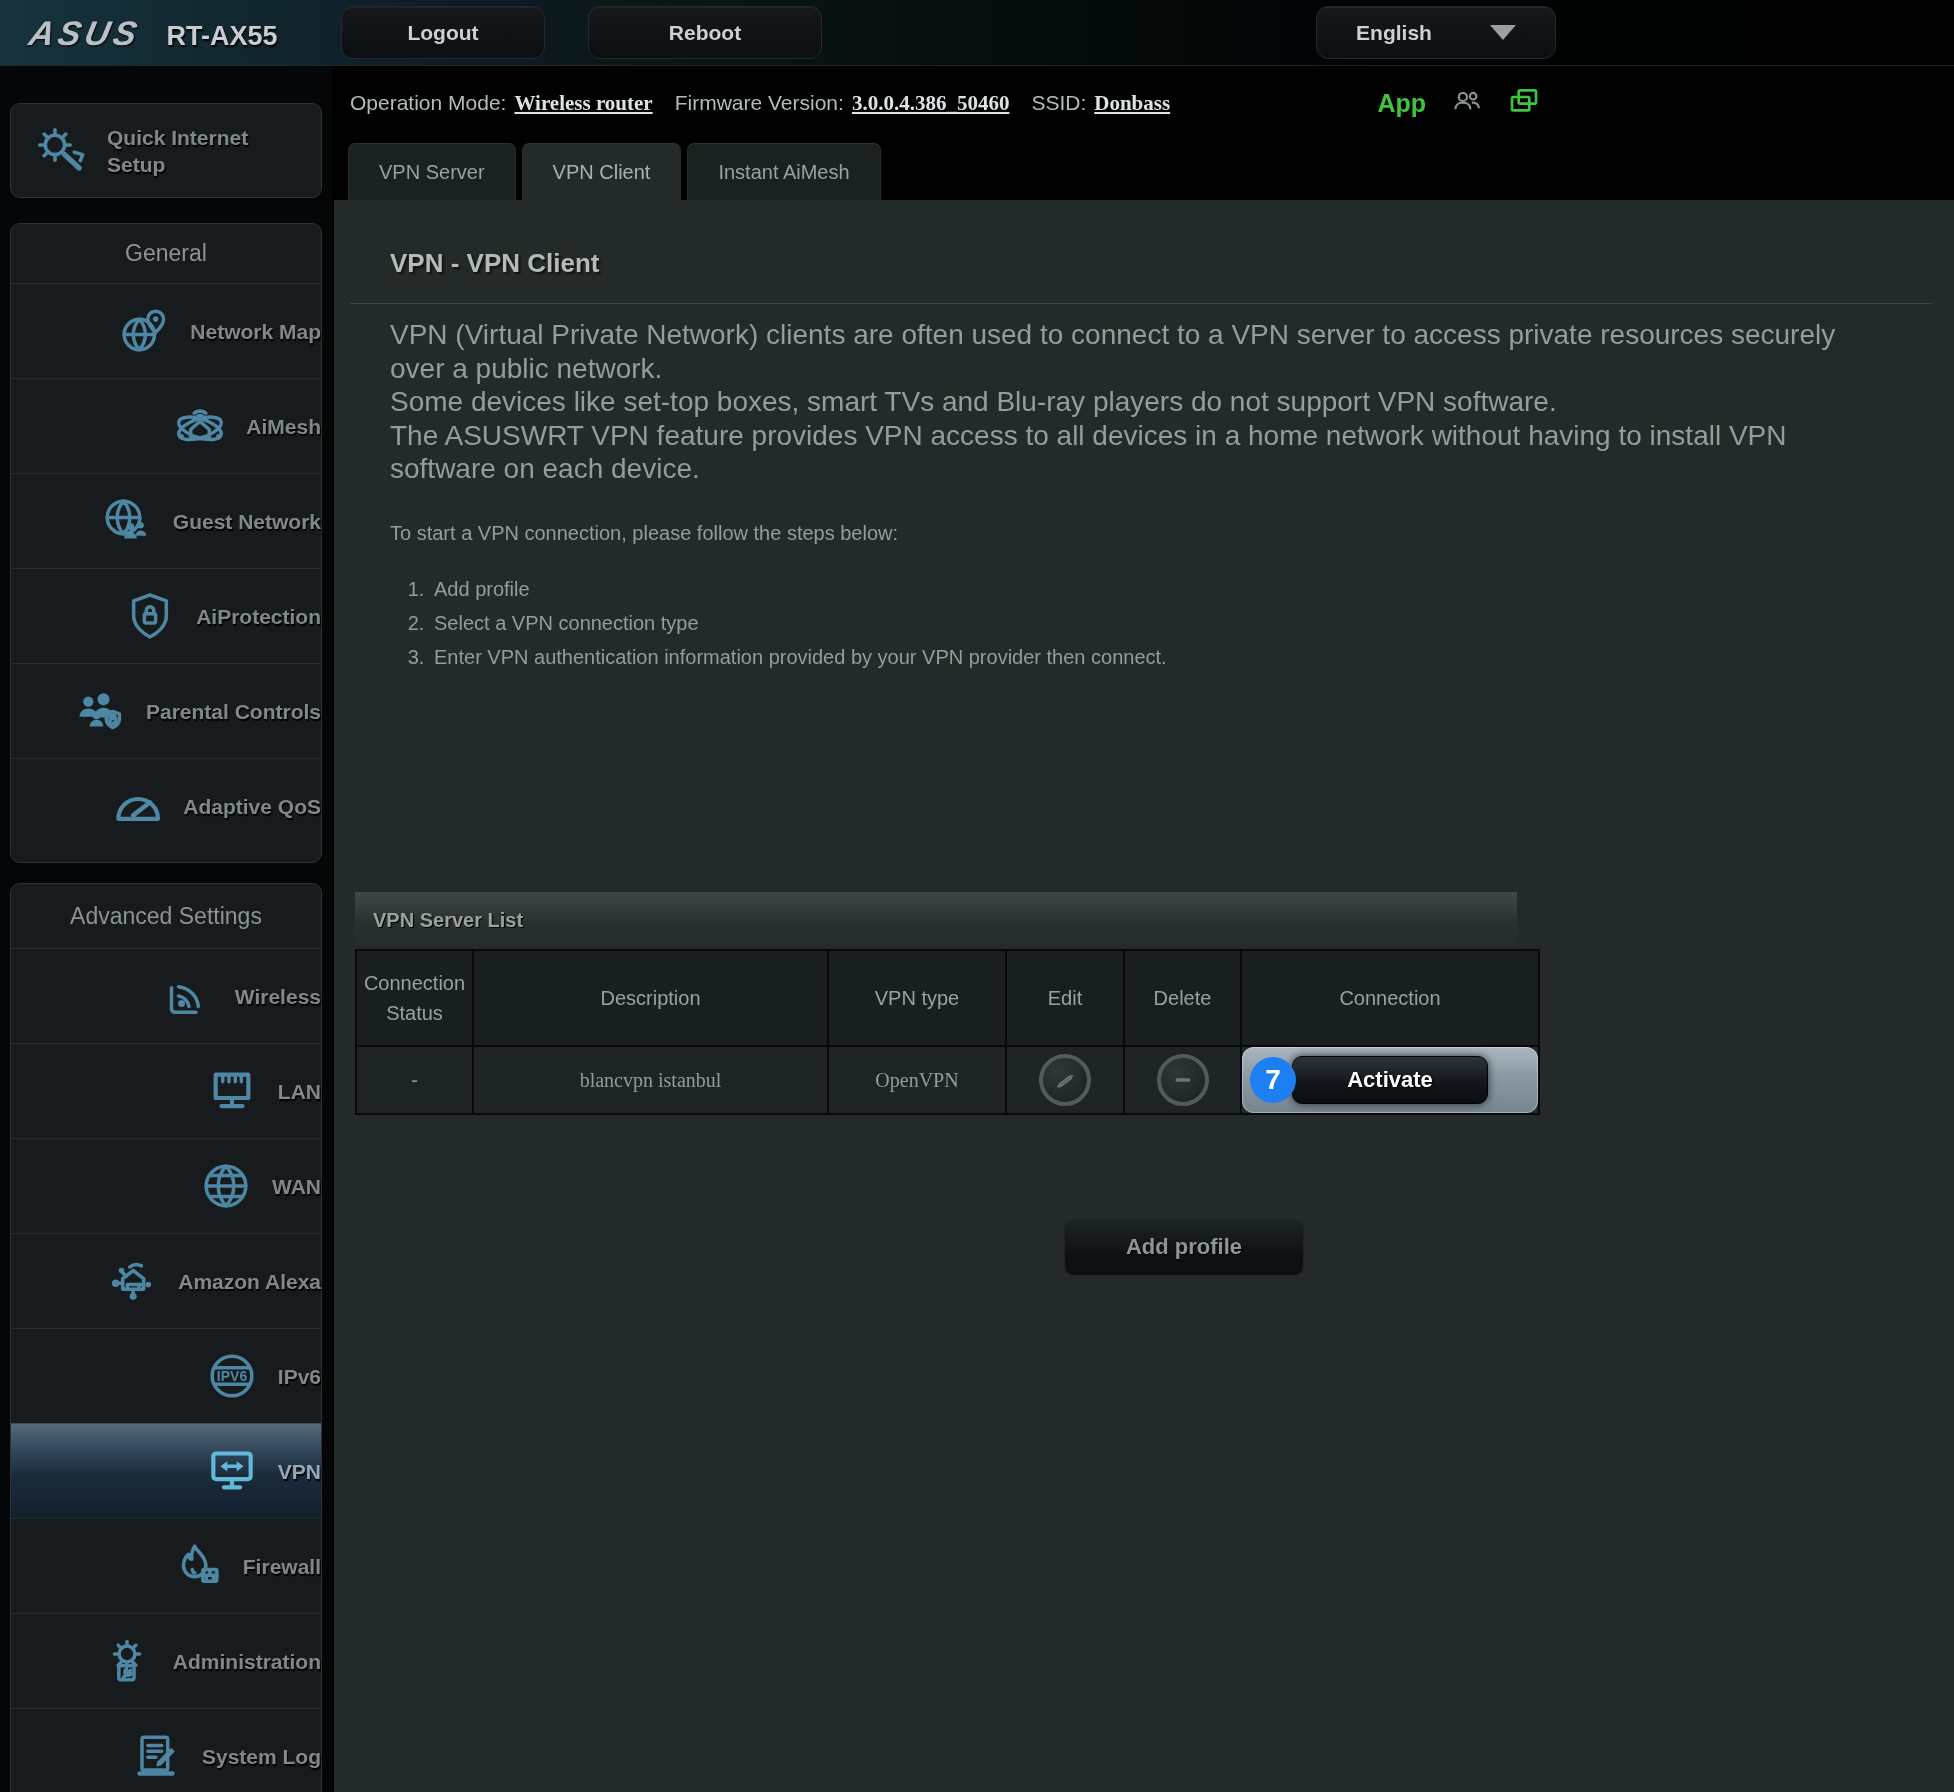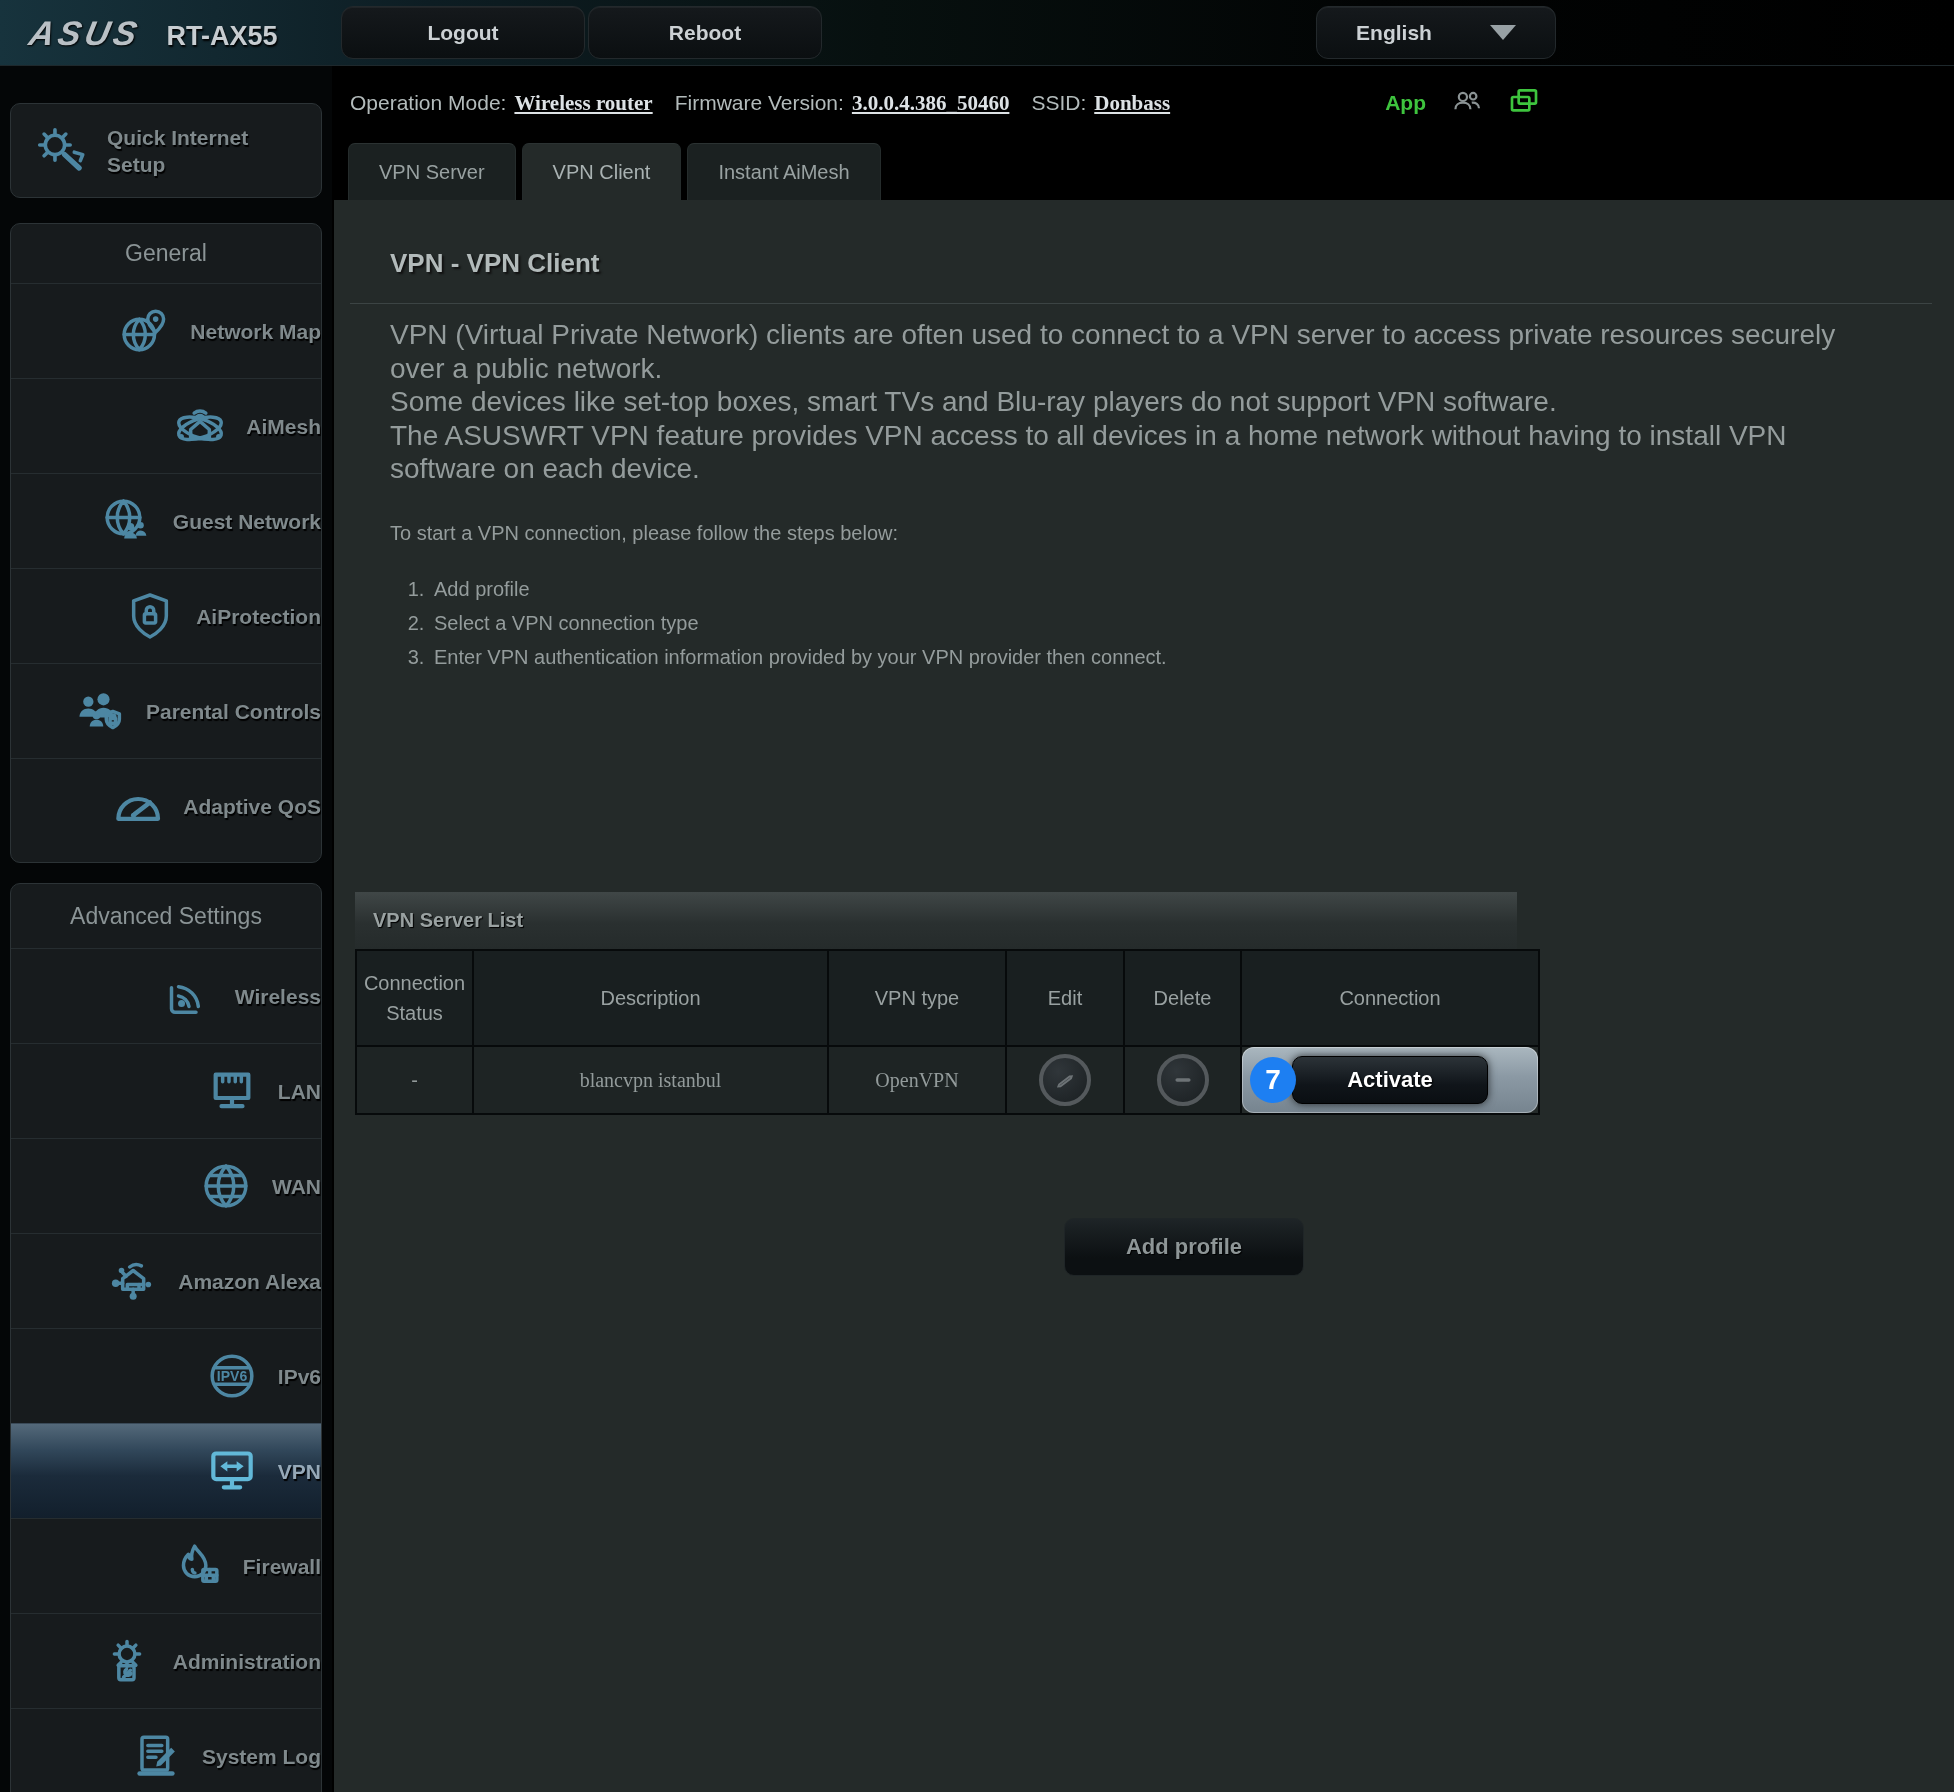--- a/index.html
+++ b/index.html
@@ -27,21 +27,21 @@
   .model-name { font-weight: bold; font-size: 27px; color: #c7cdd1; text-shadow: 1px 2px 2px #000; }
   .topbtn {
     position:absolute; top:6px; height:53px;
     background: linear-gradient(#15191c, #0b0f11);
     border: 1px solid #23292c; border-radius: 12px;
     color: #ccd1d4; font-weight: bold; font-size: 21px;
     display:flex; align-items:center; justify-content:center;
     box-shadow: inset 0 1px 0 rgba(255,255,255,.05);
     cursor: pointer;
   }
-  .btn-logout { left:341px; width:244px; }
+  .btn-logout { left:341px; width:204px; }
   .btn-reboot { left:588px; width:234px; }
   .lang-select { left:1316px; width:240px; justify-content:center; gap:40px; }
   .lang-caret {
     width:0; height:0; border-left:13px solid transparent; border-right:13px solid transparent;
     border-top:15px solid #98a1a5; margin-left:18px;
   }
   
   .sidebar { position:absolute; top:66px; left:0; width:332px; bottom:0; background:#040607; z-index:4; }
   .side-card {
     position:absolute; left:10px; right:10px;
@@ -82,21 +82,21 @@
   .info-row {
     position:absolute; top:18px; left:18px; right:10px; height:38px;
     display:flex; align-items:center; font-size:21px; color:#b3bbbb;
   }
   .info-pair { margin-right:22px; white-space:nowrap; }
   .info-value {
     font-family:"Liberation Serif", serif; font-weight:bold; font-size:21px;
     color:#dde2e5; text-decoration:underline; margin-left:8px; cursor:pointer;
   }
   .info-icons { position:absolute; right:404px; top:0; height:38px; display:flex; align-items:center; gap:24px; }
-  .app-link { color:#3ec43e; font-weight:bold; font-size:21px; cursor:pointer; }
+  .app-link { color:#3ec43e; font-weight:bold; font-size:25px; cursor:pointer; }
   .tabs { position:absolute; top:77px; left:16px; display:flex; gap:6px; }
   .tab {
     height:57px; padding:0 30px; display:flex; align-items:center;
     background:#1b2121; border-radius:7px 7px 0 0;
     color:#98a1a1; font-size:20px; cursor:pointer;
     border-top:1px solid #2b3232; border-left:1px solid #252c2c; border-right:1px solid #252c2c;
   }
   .tab.active { background:#242a29; color:#a9b2b2; }
   .content-panel { position:absolute; top:134px; left:2px; right:0; bottom:0; background:#242a29; }
   .page-title {

